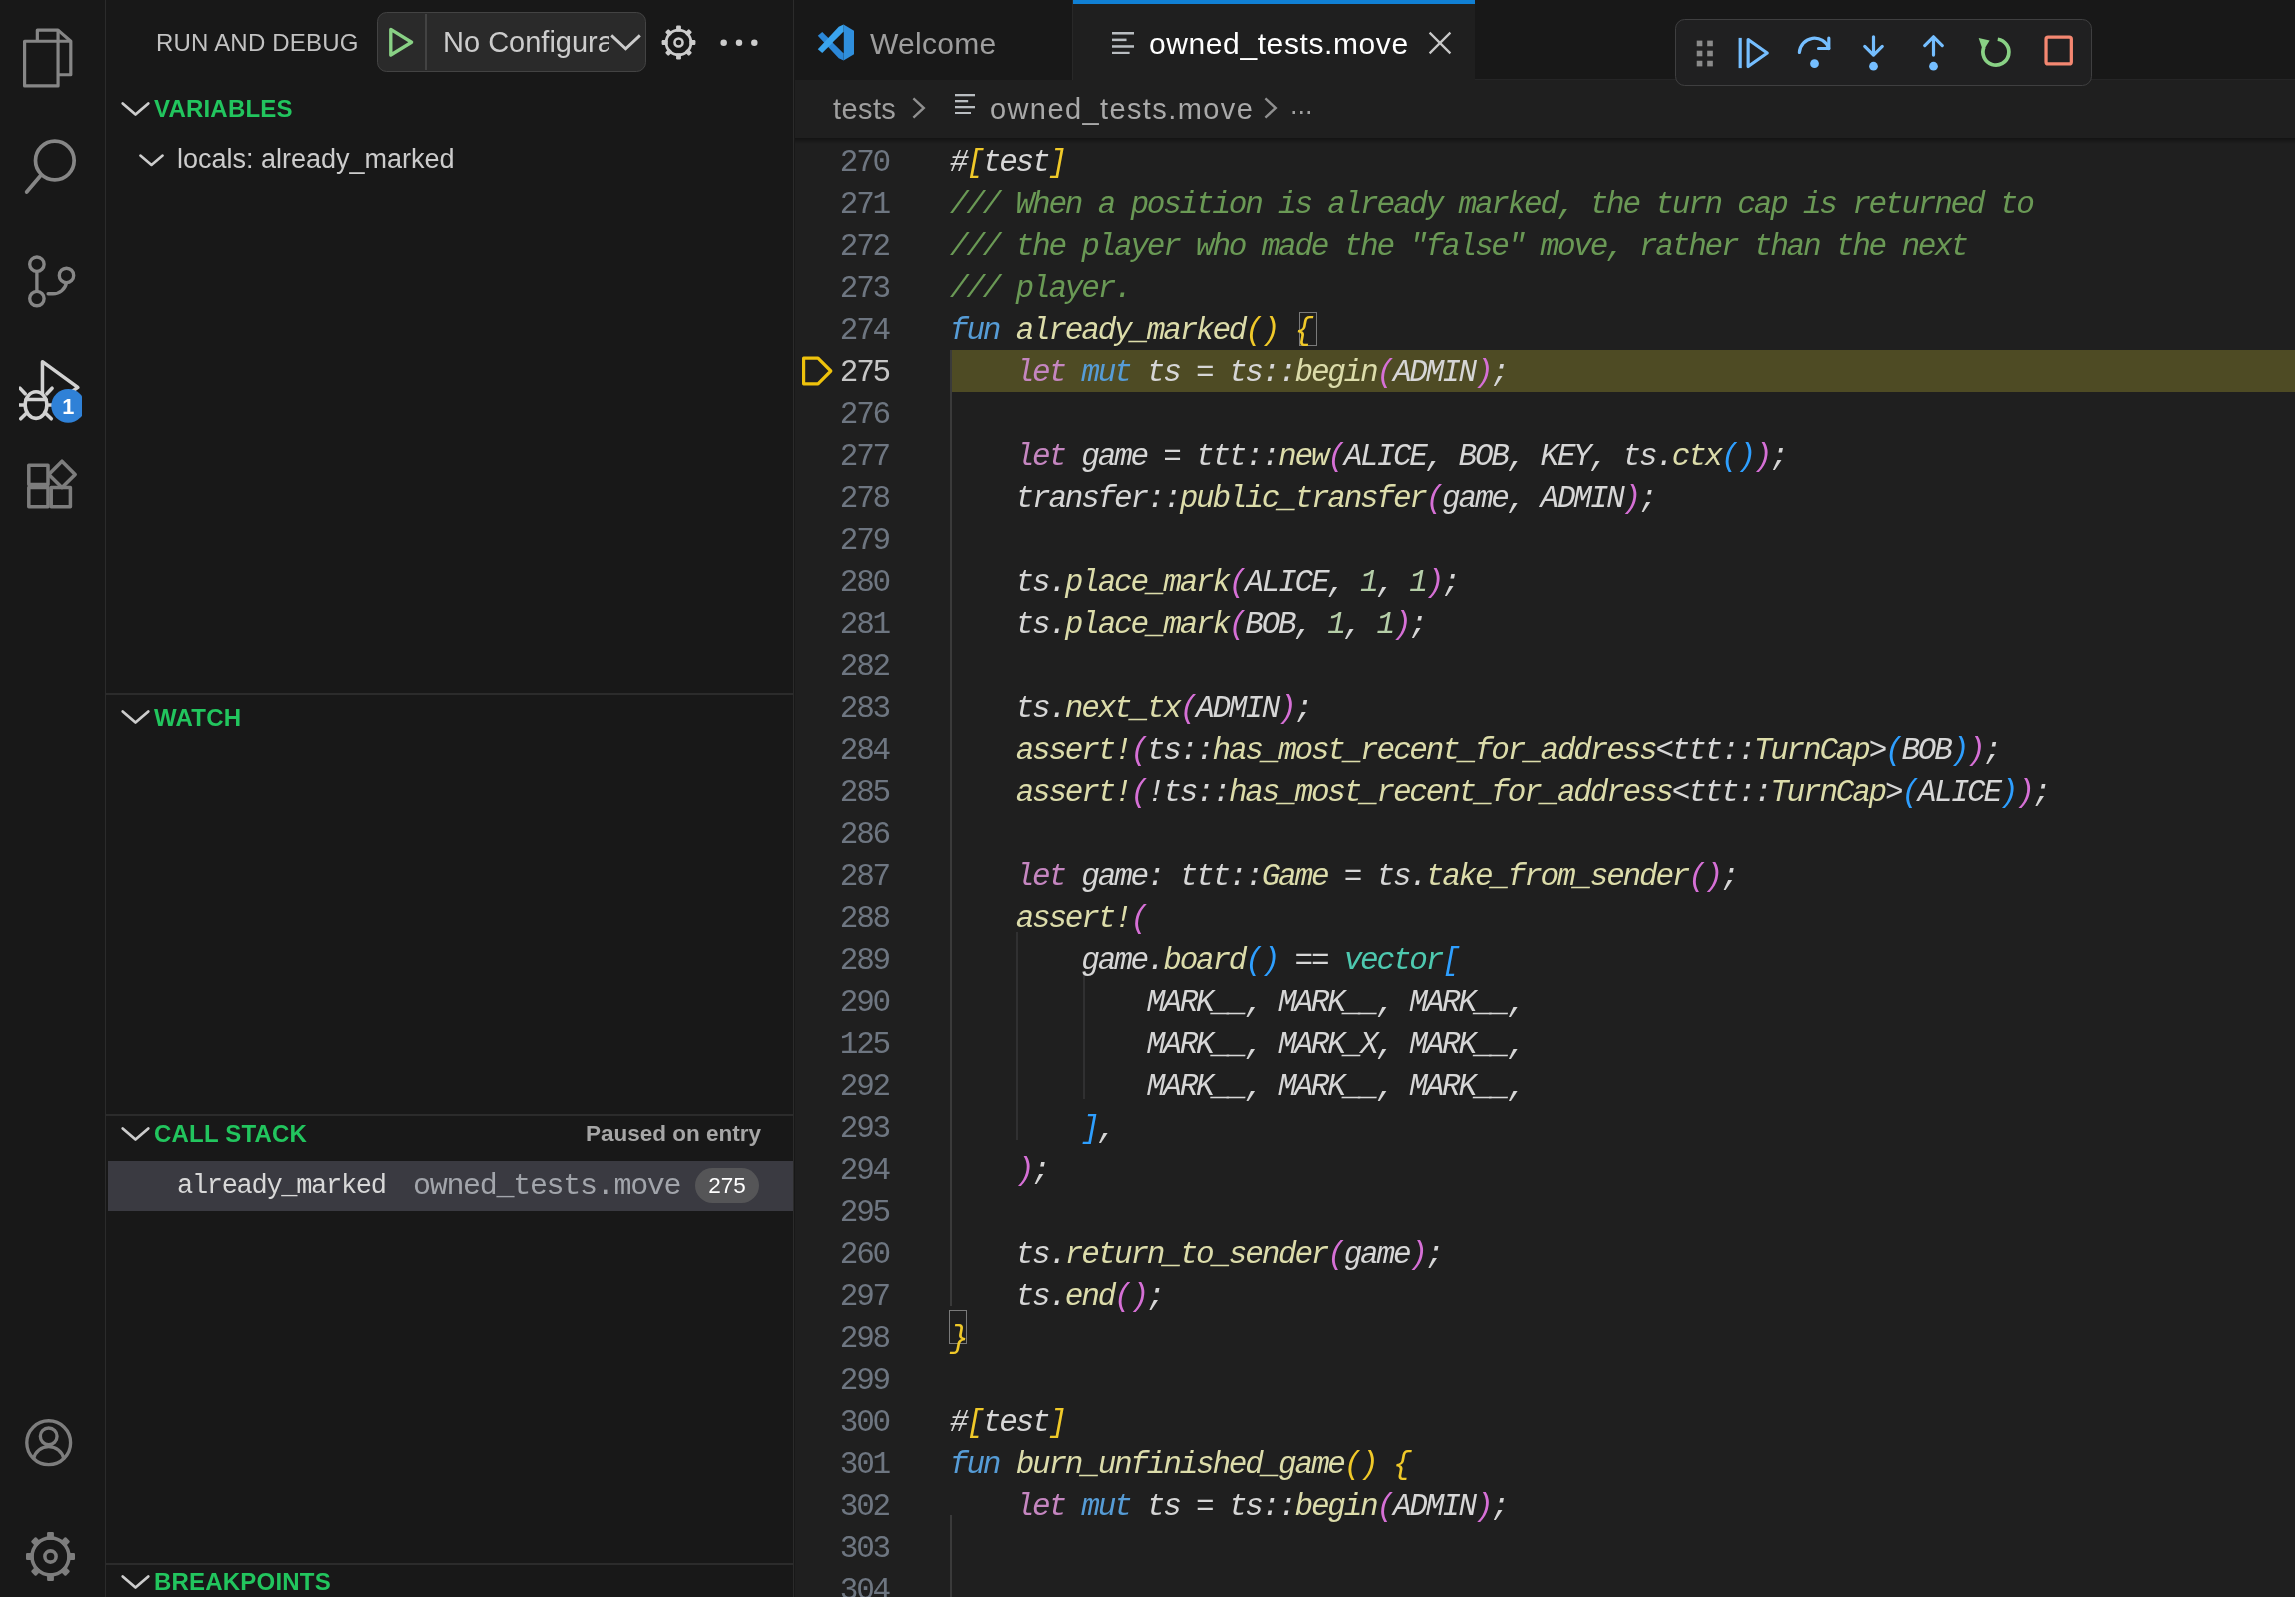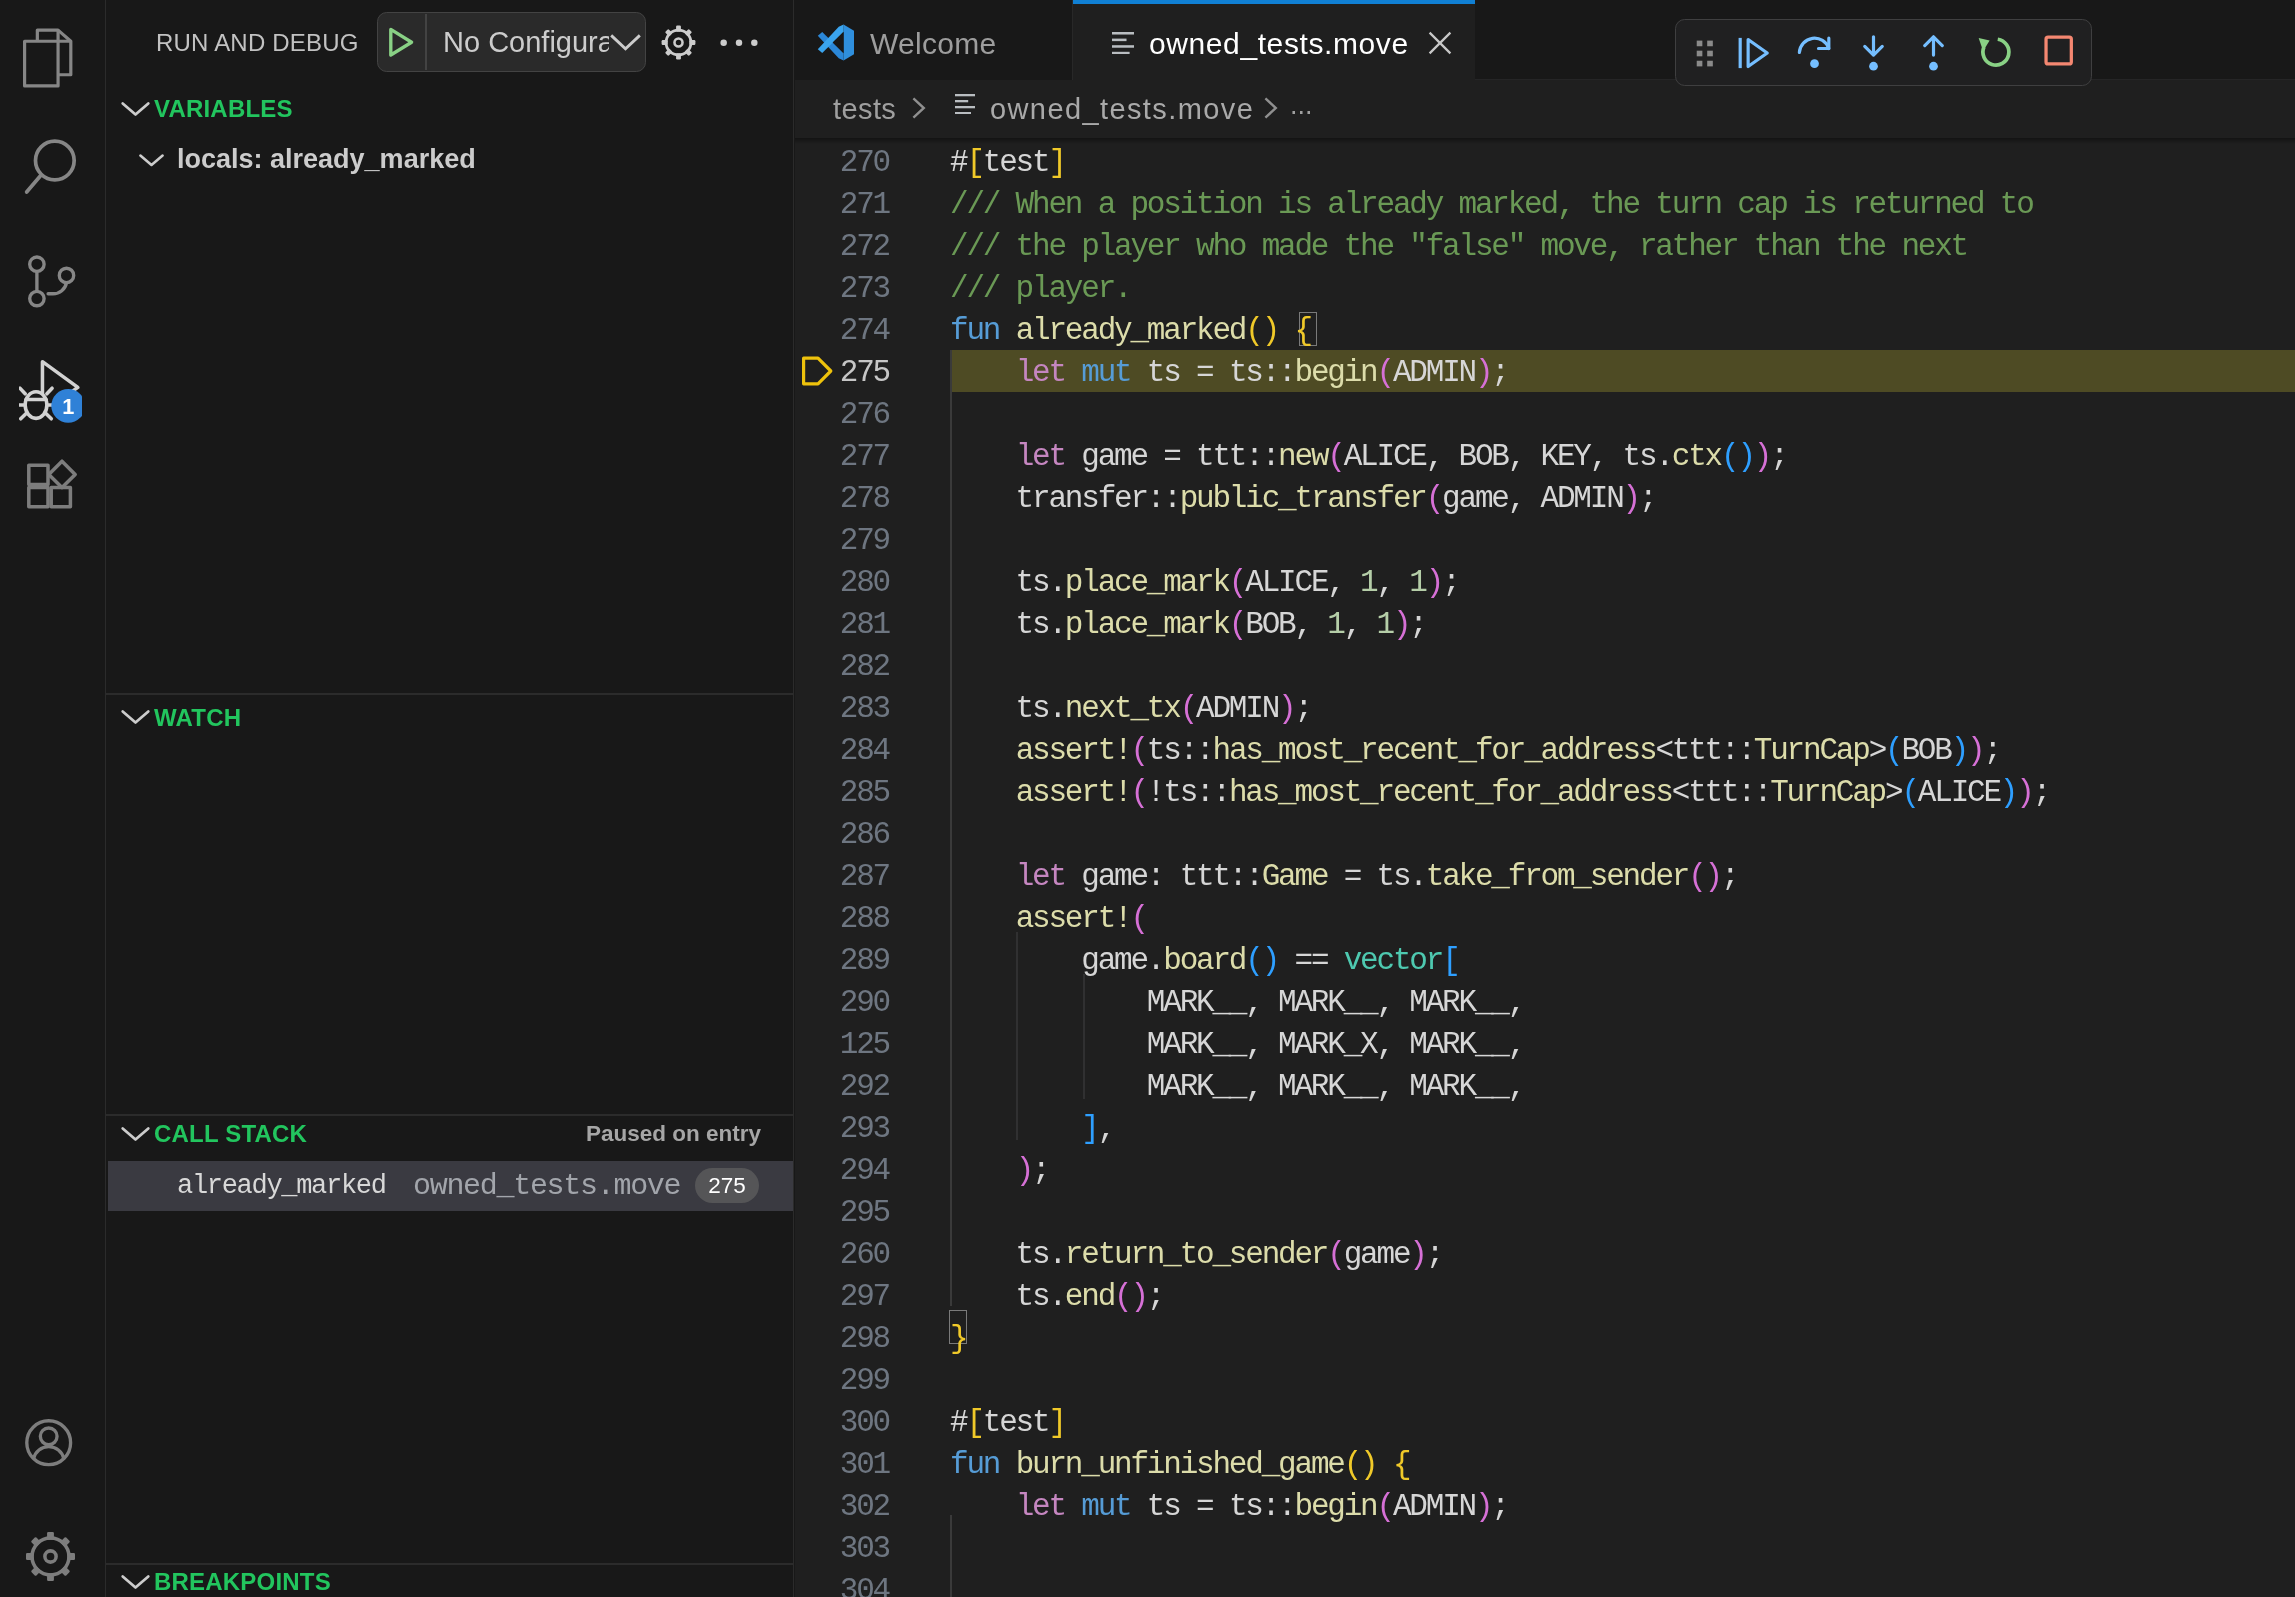--- a/index.html
+++ b/index.html
@@ -1,21 +1,21 @@
 <!DOCTYPE html>
 <html style="font-size:13px"><head>
 <meta charset="utf-8">
 <style>
   * { margin:0; padding:0; box-sizing:border-box; }
   html,body { width:2295px; height:1597px; background:#181818; overflow:hidden; }
   body { font-family:"Liberation Sans",sans-serif; -webkit-font-smoothing:antialiased; }
   .abs { position:absolute; }
   #root { position:relative; width:2295px; height:1597px; }
   .mono { font-family:"Liberation Mono",monospace; letter-spacing:-2.2px; }
-  .cl { height:42px; line-height:42px; white-space:pre; }
+  .cl { height:42px; line-height:42px; white-space:pre;font-style:italic; }
   .ln { height:42px; line-height:42px; text-align:right; color:#6e7681; }
   .ln.cur { color:#c6c6c6; }
   .c  { color:#6a9955; }
   .kb { color:#569cd6;margin-top:48px; }
   .kp { color:#c586c0; }
   .fn { color:#dcdcaa; }
   .ty { color:#4ec9b0; }
   .n  { color:#b5cea8; }
   .w  { color:#d6d6d6; }
   .b1 { color:#f0c929; }
@@ -302,21 +302,21 @@
       </g>
     </svg>
 
 <svg class="abs" style="left:120px;top:101px" width="31" height="16" viewBox="0 0 38 20">
       <path d="M3 3 L19.0 17 L35 3" fill="none" stroke="#cccccc" stroke-width="3.4" stroke-linejoin="round" stroke-linecap="round"></path>
     </svg>
 <div class="abs hdr" style="left:154px;top:88px;height:42px;line-height:42px">VARIABLES</div>
 <svg class="abs" style="left:138px;top:153px" width="27" height="14.5" viewBox="0 0 34 18">
       <path d="M3 3 L17.0 15 L31 3" fill="none" stroke="#cccccc" stroke-width="3.2" stroke-linejoin="round" stroke-linecap="round"></path>
     </svg>
-<div class="abs" style="left:177px;top:138px;height:42px;line-height:42px;font-size:27px;font-weight:700;color:#cccccc">locals: already_marked</div>
+<div class="abs" style="left:177px;top:138px;height:42px;line-height:42px;font-size:27px;font-weight:400;color:#cccccc">locals: already_marked</div>
 
 <div class="abs" style="left:106px;top:693px;width:688px;height:1.6px;background:#2b2b2b"></div>
 <svg class="abs" style="left:120px;top:709px" width="31" height="16" viewBox="0 0 38 20">
       <path d="M3 3 L19.0 17 L35 3" fill="none" stroke="#cccccc" stroke-width="3.4" stroke-linejoin="round" stroke-linecap="round"></path>
     </svg>
 <div class="abs hdr" style="left:154px;top:697px;height:42px;line-height:42px">WATCH</div>
 
 <div class="abs" style="left:106px;top:1114px;width:688px;height:1.6px;background:#2b2b2b"></div>
 <svg class="abs" style="left:120px;top:1126px" width="31" height="16" viewBox="0 0 38 20">
       <path d="M3 3 L19.0 17 L35 3" fill="none" stroke="#cccccc" stroke-width="3.4" stroke-linejoin="round" stroke-linecap="round"></path>

